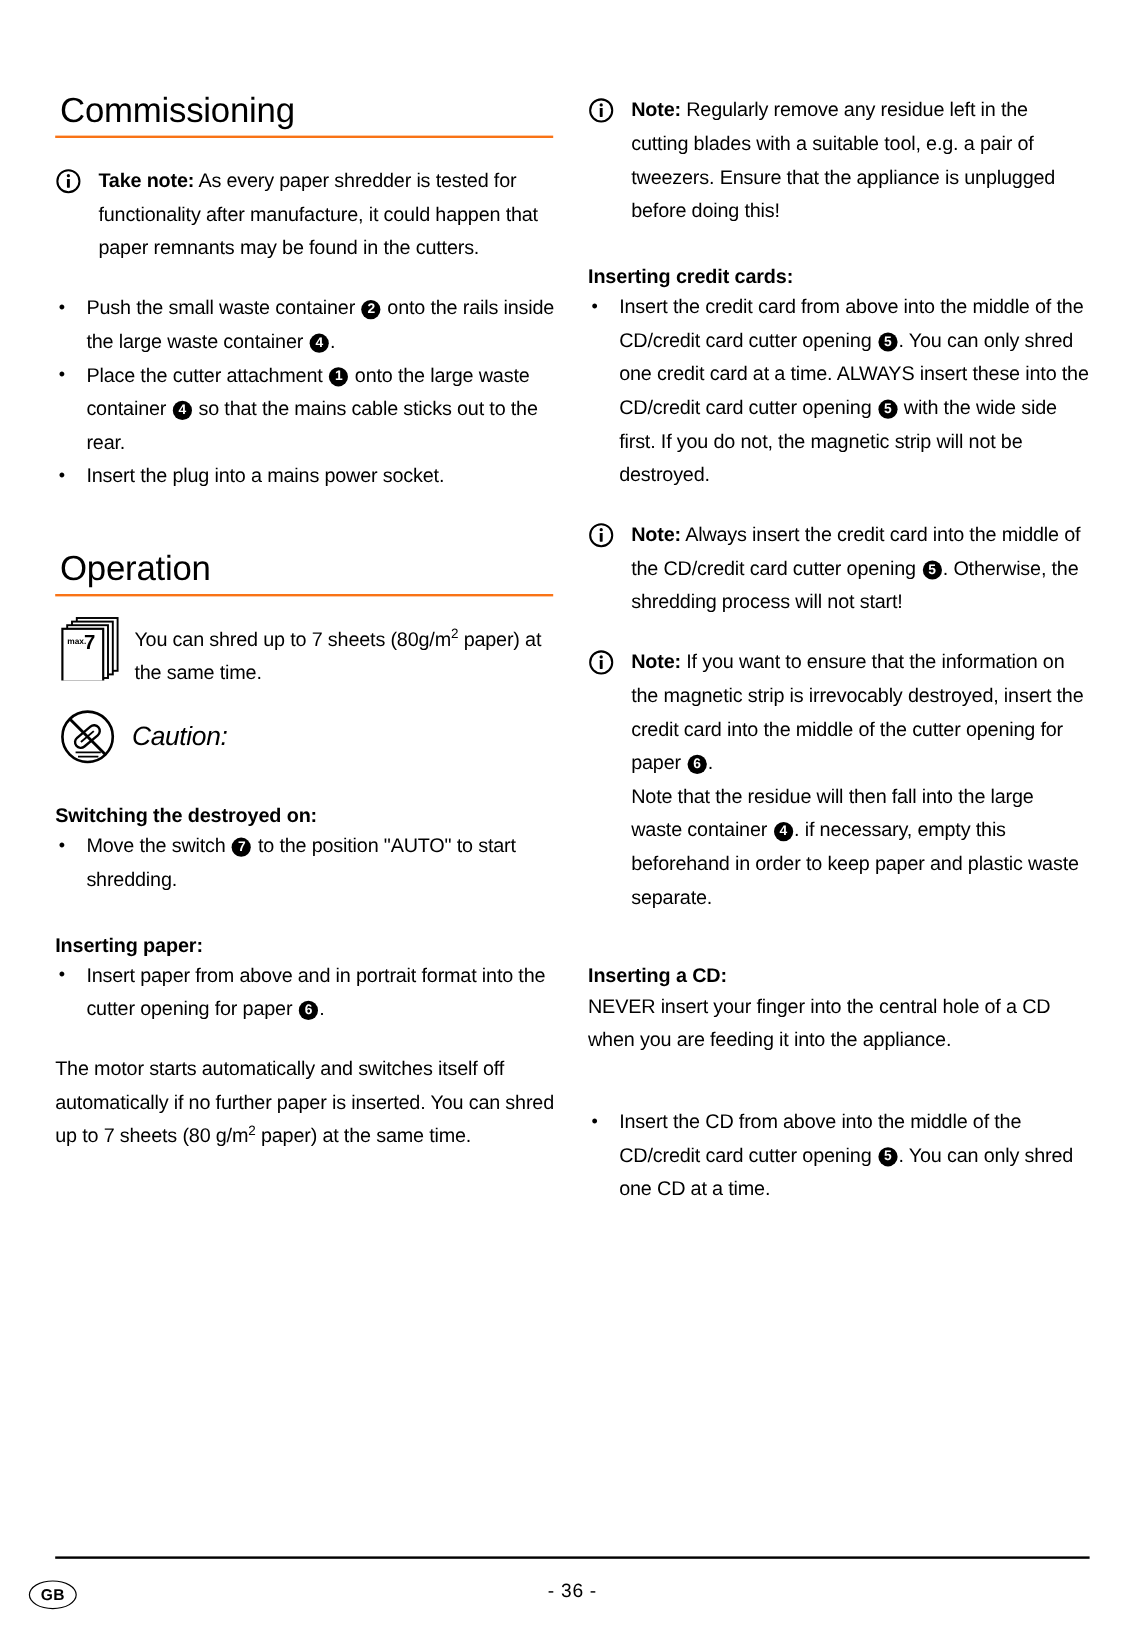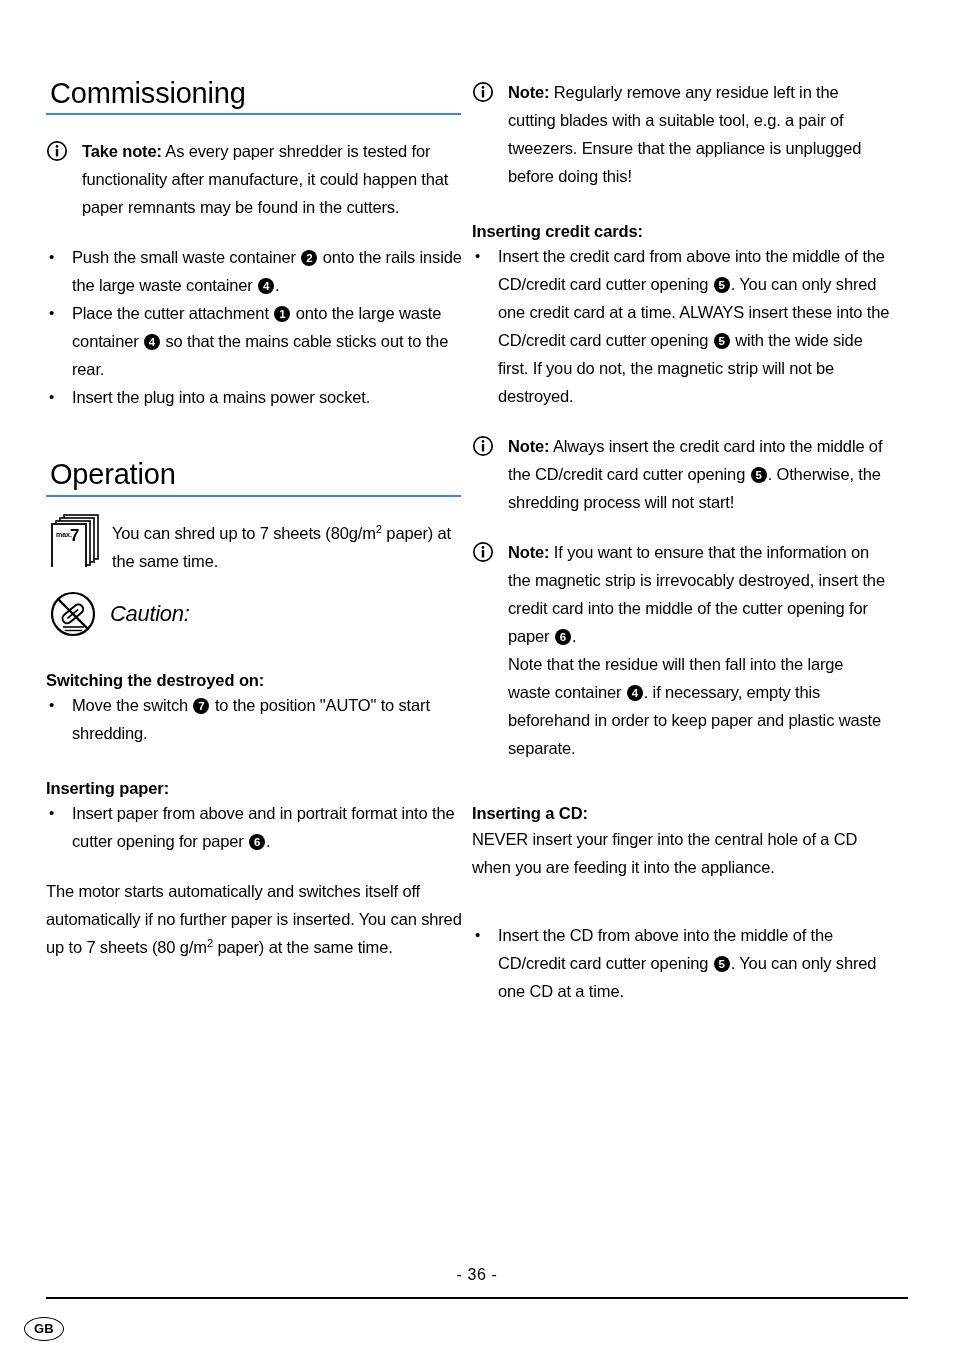--- a/index.html
+++ b/index.html
@@ -20,31 +20,31 @@
     width: 954px;
     height: 1355px;
   }
 
   .col {
     position: absolute;
     top: 78px;
     width: 420px;
   }
   .col-left  { left: 46px; }
-  .col-right { left: 472px; width: 418px; }
+  .col-right { left: 490px; width: 418px; }
 
   
   .h1 {
     font-size: 29px;
     font-weight: 400;
     letter-spacing: -0.2px;
     line-height: 1.05;
     margin: 0;
     padding: 0 0 5px 4px;
-    border-bottom: 2px solid #3b82f6;
+    border-bottom: 2px solid #f97316;
     width: 415px;
   }
   .h1.spaced-top { margin-top: 48px; }
 
   .h3 {
     font-size: 16.5px;
     font-weight: bold;
     line-height: 1.35;
     margin: 0;
     letter-spacing: -0.1px;
@@ -186,21 +186,21 @@
     border-radius: 50%;
     text-align: center;
     line-height: 21px;
     font-size: 13px;
     font-weight: bold;
     letter-spacing: 0.3px;
   }
   .footer-page {
     position: absolute;
     left: 0;
-    top: 1266px;
+    top: 1318px;
     width: 954px;
     text-align: center;
     font-size: 16px;
     letter-spacing: 0.6px;
   }
 
   sup { font-size: 68%; vertical-align: super; line-height: 0; }
 </style>
 </head>
 <body>

